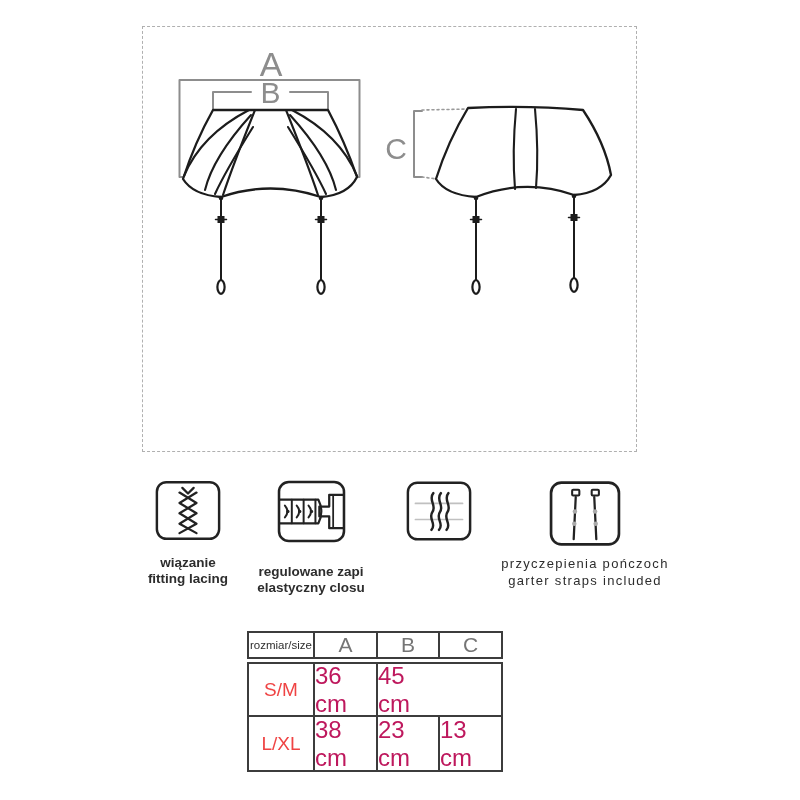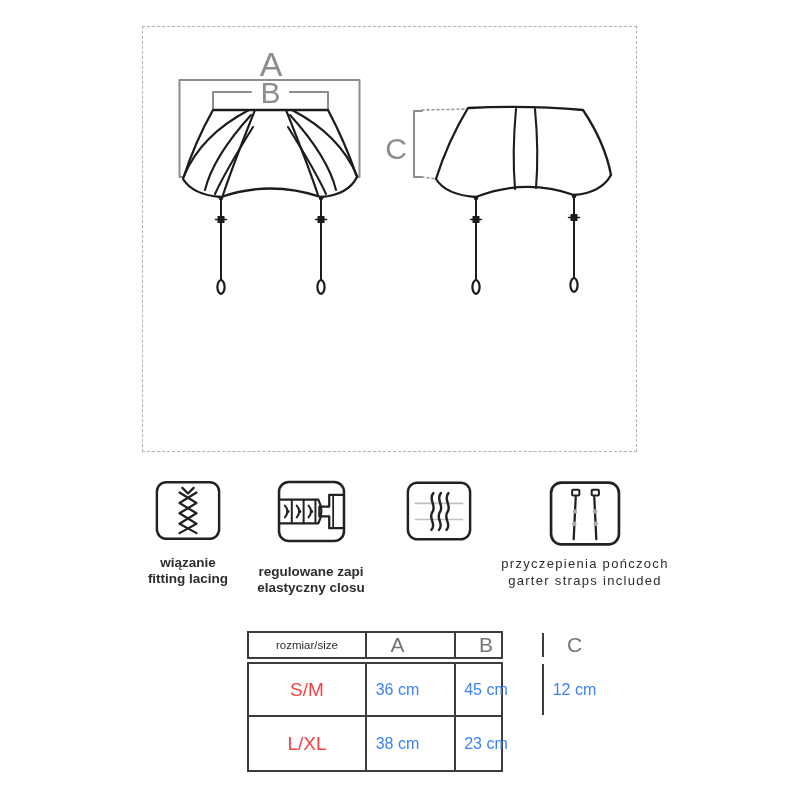--- a/index.html
+++ b/index.html
@@ -25,30 +25,30 @@
   .f3 .txt{margin-top:23px;font-size:14px;}
   .f4 .txt{margin-top:9px;font-weight:500;letter-spacing:1.3px;font-size:13px;line-height:16.5px;}
 
   
   .size-table{position:absolute;left:247px;top:631px;width:256px;color:#3a3a3a;}
   .t-row{display:flex;box-sizing:border-box;}
   .t-head{border:2px solid #3c3c3c;height:28px;}
   .t-body{border:2px solid #3c3c3c;margin-top:3px;}
   .t-body .t-row{height:53px;}
   .t-body .t-row:first-child{border-bottom:2px solid #3c3c3c;}
-  .t-cell{box-sizing:border-box;display:flex;align-items:center;justify-content:center;margin-left:26px;}
+  .t-cell{box-sizing:border-box;display:flex;align-items:center;justify-content:center;}
   .t-cell + .t-cell{border-left:2px solid #3c3c3c;}
   .c0{width:64px;flex:none;}
   .c1{width:63px;flex:none;}
   .c2{width:62px;flex:none;}
   .c3{width:63px;flex:none;}
   .t-head .c0{font-size:11.5px;color:#2e2e2e;}
   .t-head .c1,.t-head .c2,.t-head .c3{font-size:21px;color:#757575;}
   .t-body .c0{font-size:19px;color:#ef4444;border-radius:10px;}
-  .t-body .c1,.t-body .c2,.t-body .c3{font-size:16px;color:#3b82f6;}
+  .t-body .c1,.t-body .c2,.t-body .c3{font-size:24px;color:#be185d;}
 </style>
 </head>
 <body>
 
 <div class="canvas">
 
   <div class="diagram-box">
     <svg width="493" height="424" viewBox="0 0 493 424">
 
       <g fill="none" stroke-linecap="round" stroke-linejoin="round">
@@ -192,23 +192,23 @@
       <div class="t-cell c0">rozmiar/size</div>
       <div class="t-cell c1">A</div>
       <div class="t-cell c2">B</div>
       <div class="t-cell c3">C</div>
     </div>
     <div class="t-body">
       <div class="t-row">
         <div class="t-cell c0">S/M</div>
         <div class="t-cell c1">36 cm</div>
         <div class="t-cell c2">45 cm</div>
-        <div class="t-cell c3">12 cm</div>
       </div>
       <div class="t-row">
         <div class="t-cell c0">L/XL</div>
         <div class="t-cell c1">38 cm</div>
         <div class="t-cell c2">23 cm</div>
+        <div class="t-cell c3">13 cm</div>
       </div>
     </div>
   </div>
 
 </div>
 
 </body></html>

